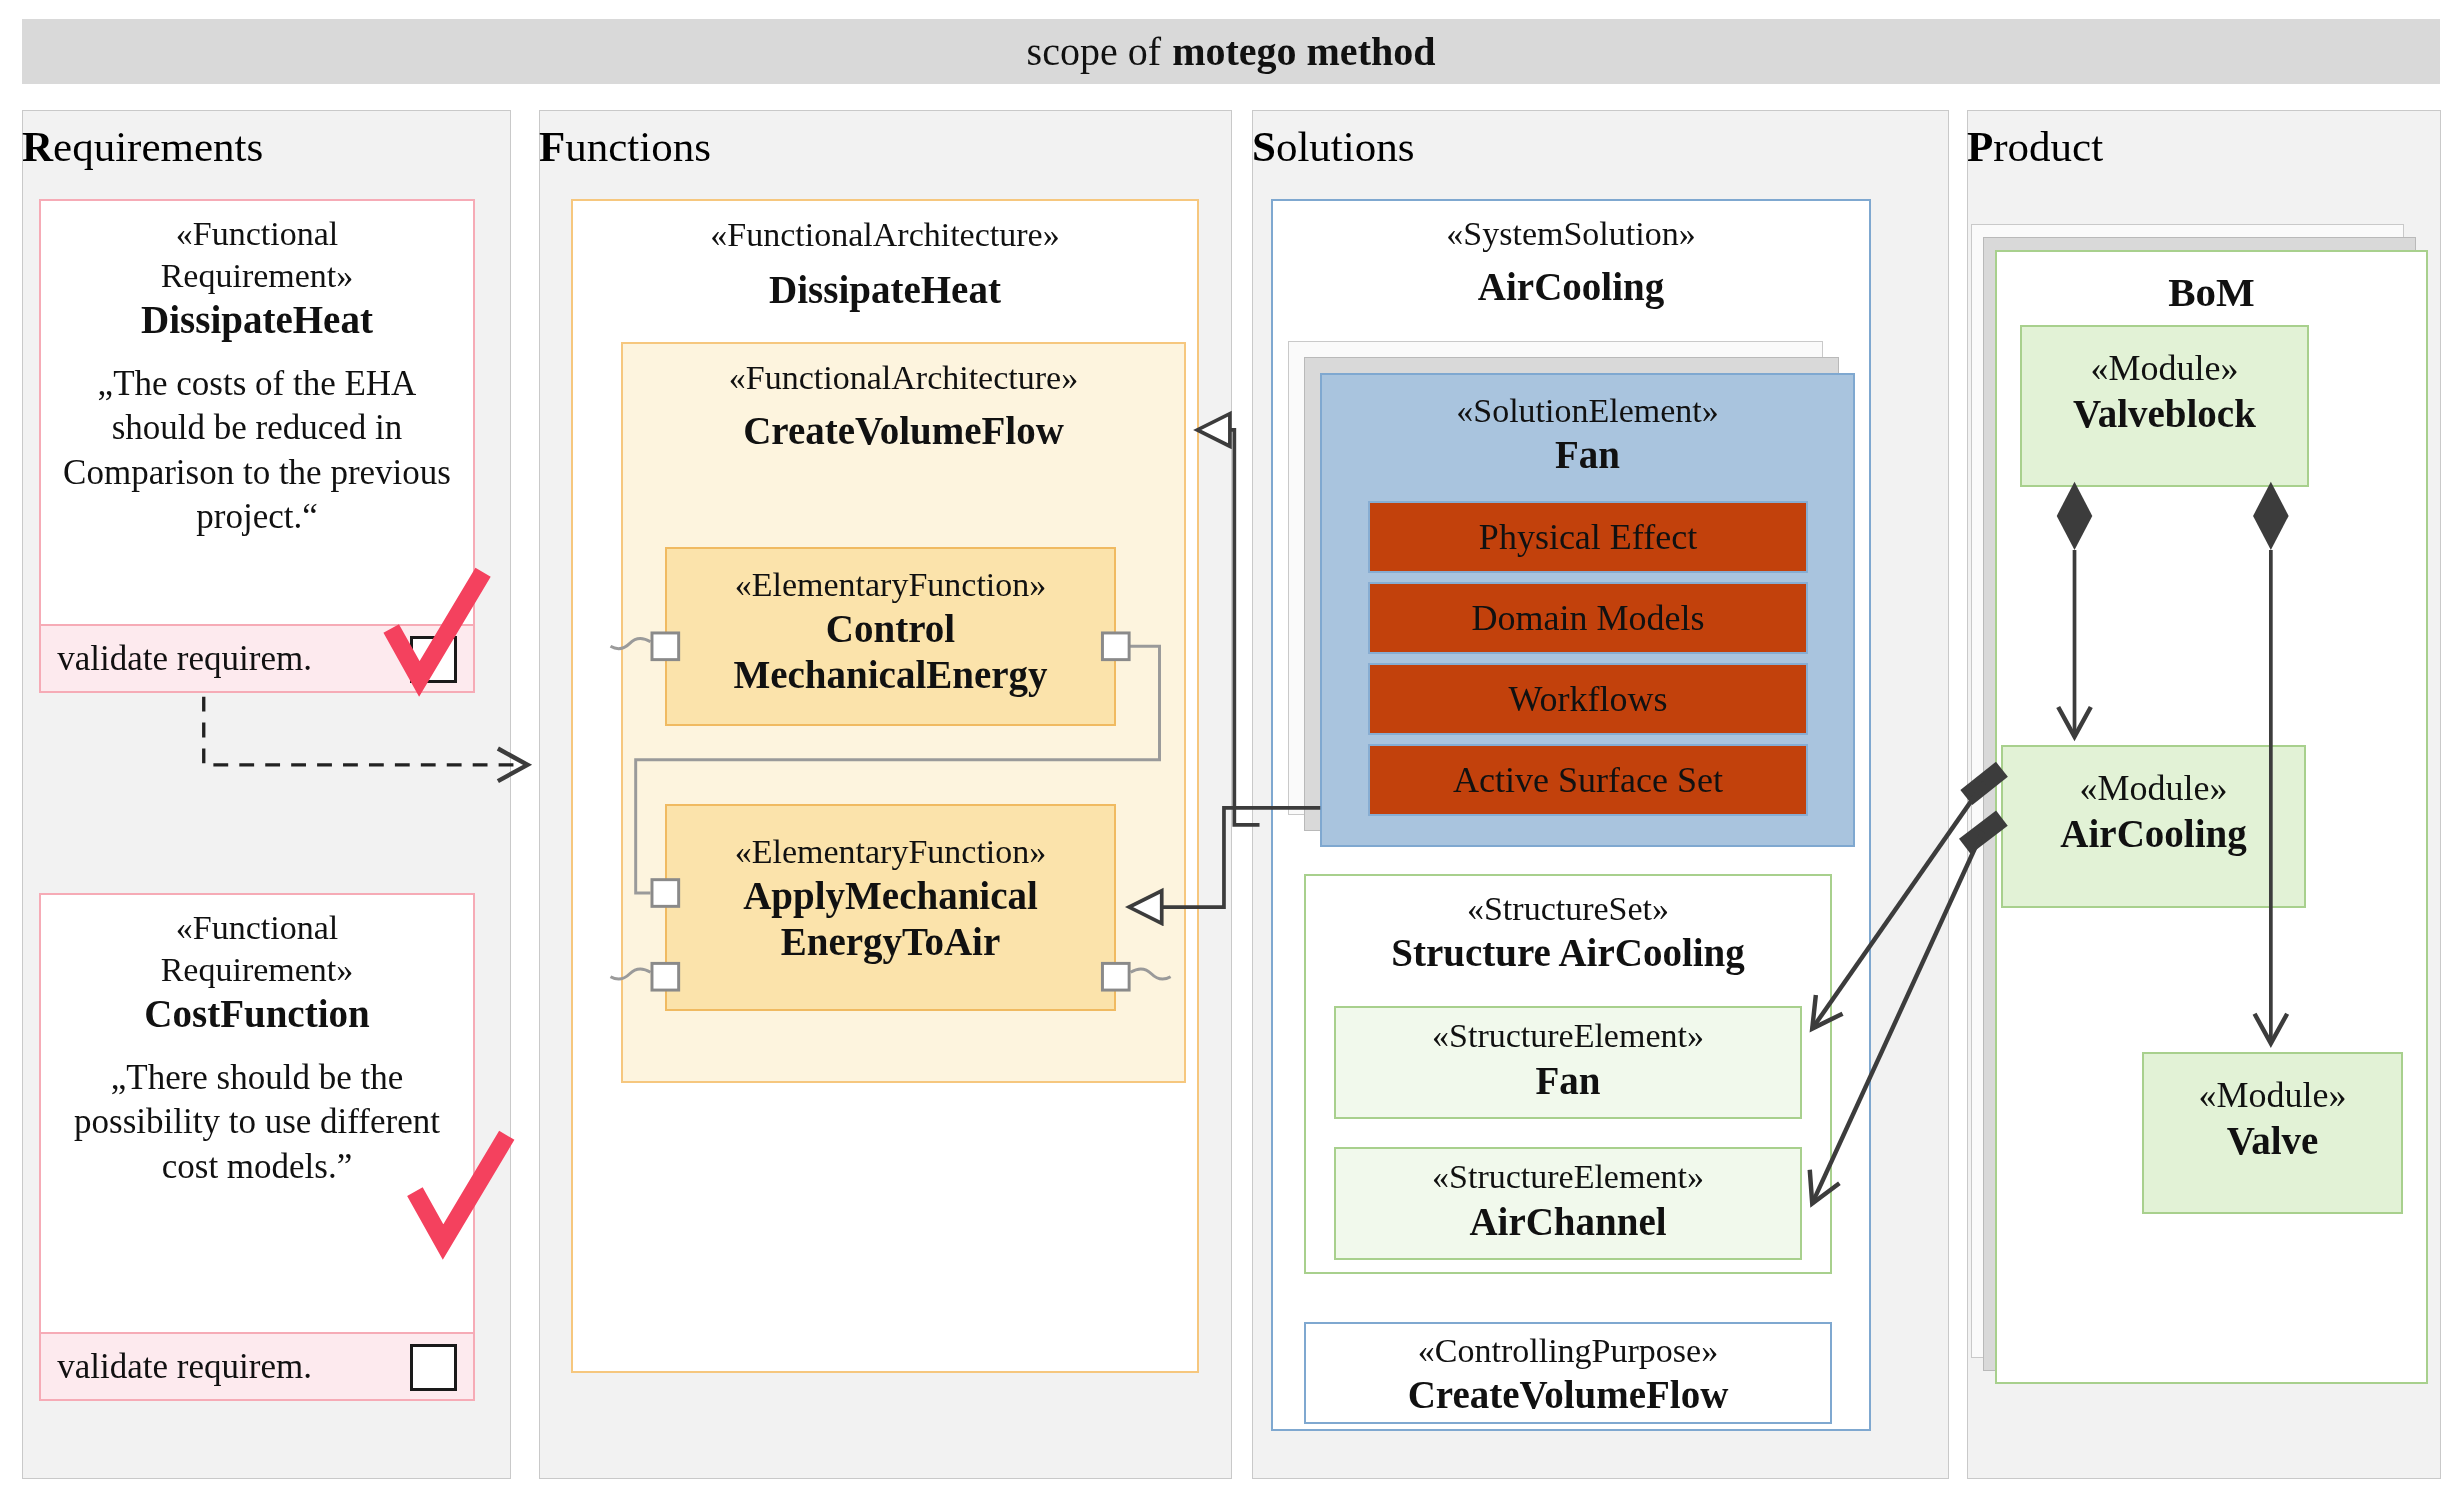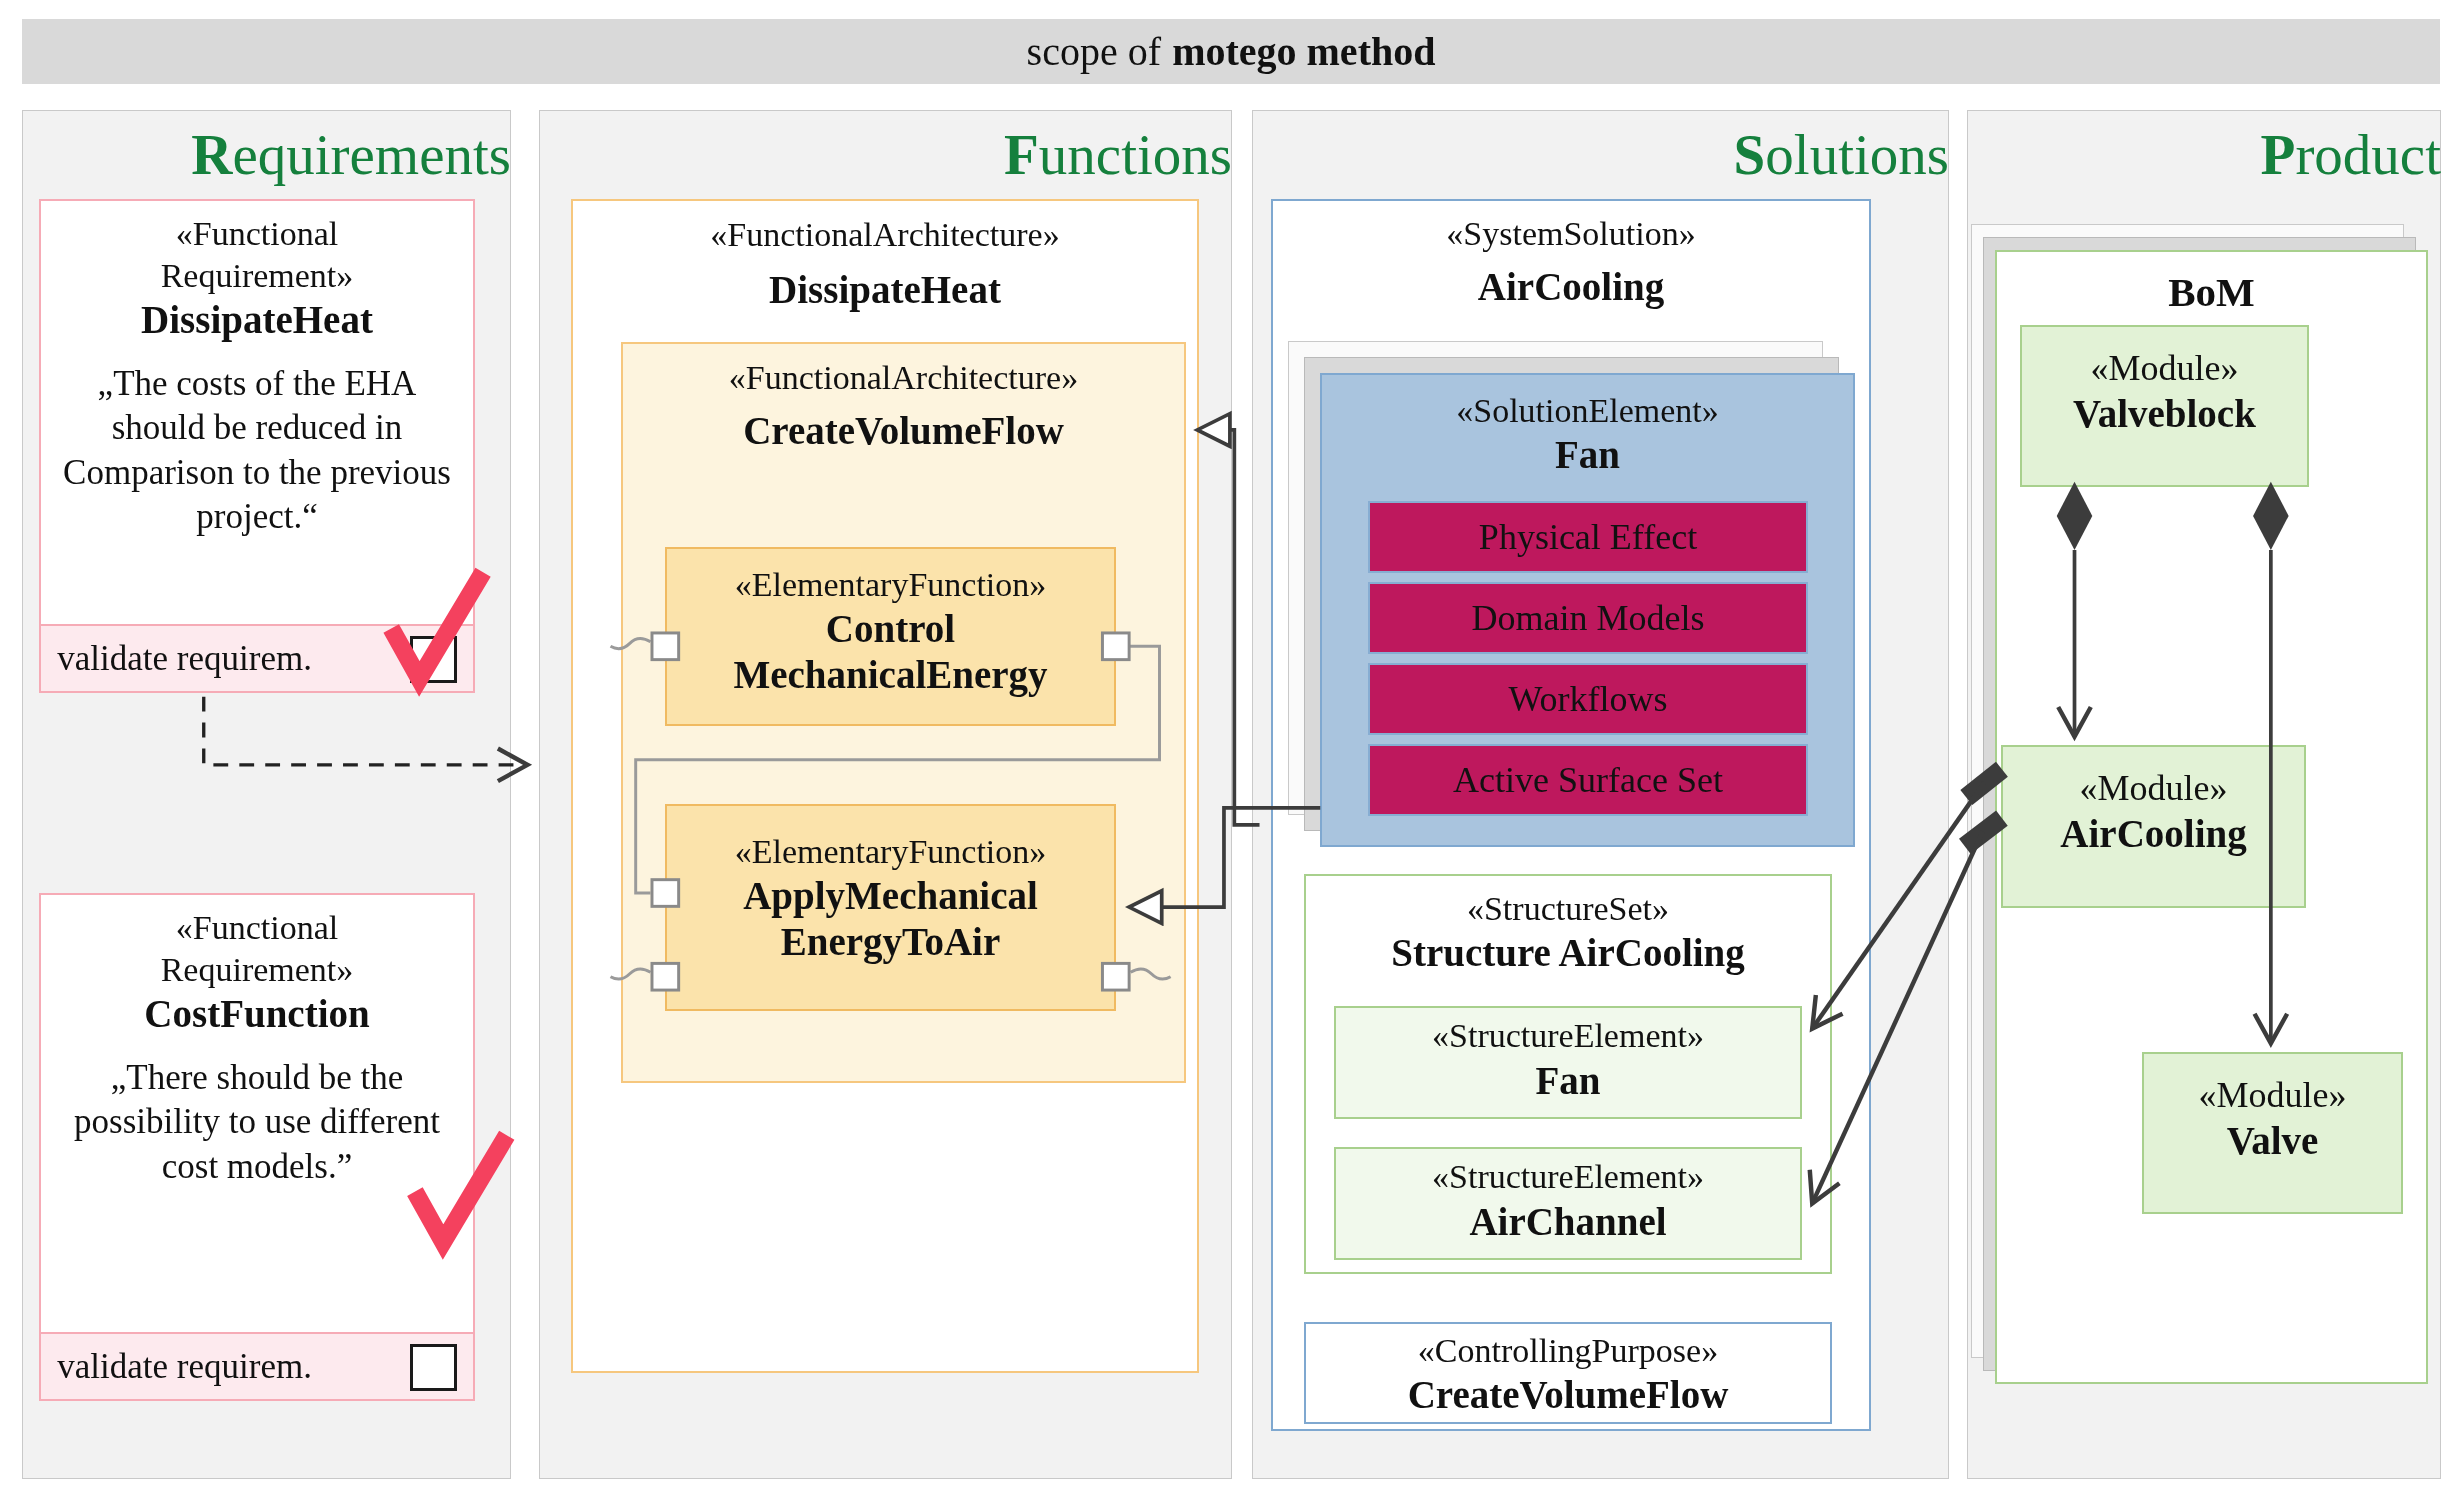--- a/index.html
+++ b/index.html
@@ -4,42 +4,42 @@
 <style>
   html,body{margin:0;padding:0;background:#fff;}
   .canvas{position:relative;width:2462px;height:1503px;background:#ffffff;
           font-family:"Liberation Serif","DejaVu Serif",serif;color:#111;overflow:hidden;}
   .abs{position:absolute;box-sizing:border-box;}
   .titlebar{left:22px;top:18.5px;width:2418px;height:65px;background:#d9d9d9;
             display:flex;align-items:center;justify-content:center;font-size:40px;}
   .titlebar .pre{margin-right:0.28em;}
   .titlebar .emph{font-weight:bold;}
   .panel{background:#f2f2f2;border:1.5px solid #c9c9c9;}
-  .colhead{font-size:57px;text-align:right;color:#15803d;}
+  .colhead{font-size:43px;text-align:left;color:#000000;}
   .colhead b{font-weight:bold;}
   .box{border:2.2px solid;background:#fff;text-align:center;}
   .stereo{font-size:34px;line-height:1.24;}
   .bname{font-size:39px;font-weight:bold;line-height:1.18;}
   .narrow{max-width:341px;margin:0 auto;}
   .reqbox{border-color:#f6abb6;}
   .reqbody{font-size:35px;line-height:1.26;max-width:396px;margin:19px auto 0;}
   .vbar{position:absolute;left:0;right:0;bottom:0;height:65px;background:#fdeaee;
         border-top:2.2px solid #f6abb6;display:flex;align-items:center;
         font-size:35px;padding-left:16.3px;text-align:left;}
   .cbx{position:absolute;right:16.3px;top:9.6px;width:41px;height:41px;background:#fff;border:3.7px solid #1a1a1a;}
   .fnouter{border-color:#f6c77e;}
   .cvf{border-color:#f6c77e;background:#fdf4de;}
   .elem{border-color:#f0ba61;background:#fbe3ab;}
   .legend{display:flex;align-items:center;gap:7.4px;font-size:37px;font-style:italic;}
   .solouter{border-color:#7fa8d0;}
   .card{border:1.5px solid #c9c9c9;background:#fafafa;}
   .cardgray{border:1.5px solid #b9b9b9;background:#d9d9d9;}
   .fanbox{border-color:#7fa8d0;background:#a9c4de;}
   .rows{display:flex;flex-direction:column;gap:9px;}
-  .fanrow{height:68px;background:#be185d;border:2.2px solid #87add2;display:flex;
+  .fanrow{height:68px;background:#c2410c;border:2.2px solid #87add2;display:flex;
           align-items:center;justify-content:center;font-size:36px;}
   .greenbox{border-color:#a8d08d;}
   .greenel{border-color:#a8d08d;background:#f1f9ec;}
   .modbox{border-color:#a8d08d;background:#e2f2d6;}
   .ctrlbox{border-color:#7fa8d0;}
   .overlay{left:0;top:0;pointer-events:none;z-index:50;}
   .dark{stroke:#3c3c3c;stroke-width:5;fill:none;}
   .dark6{stroke:#3c3c3c;stroke-width:6;fill:none;}
   .dashed{stroke:#222;stroke-width:4.5;fill:none;stroke-dasharray:20 15;}
   .gray{stroke:#9a9a9a;stroke-width:4;fill:none;}

